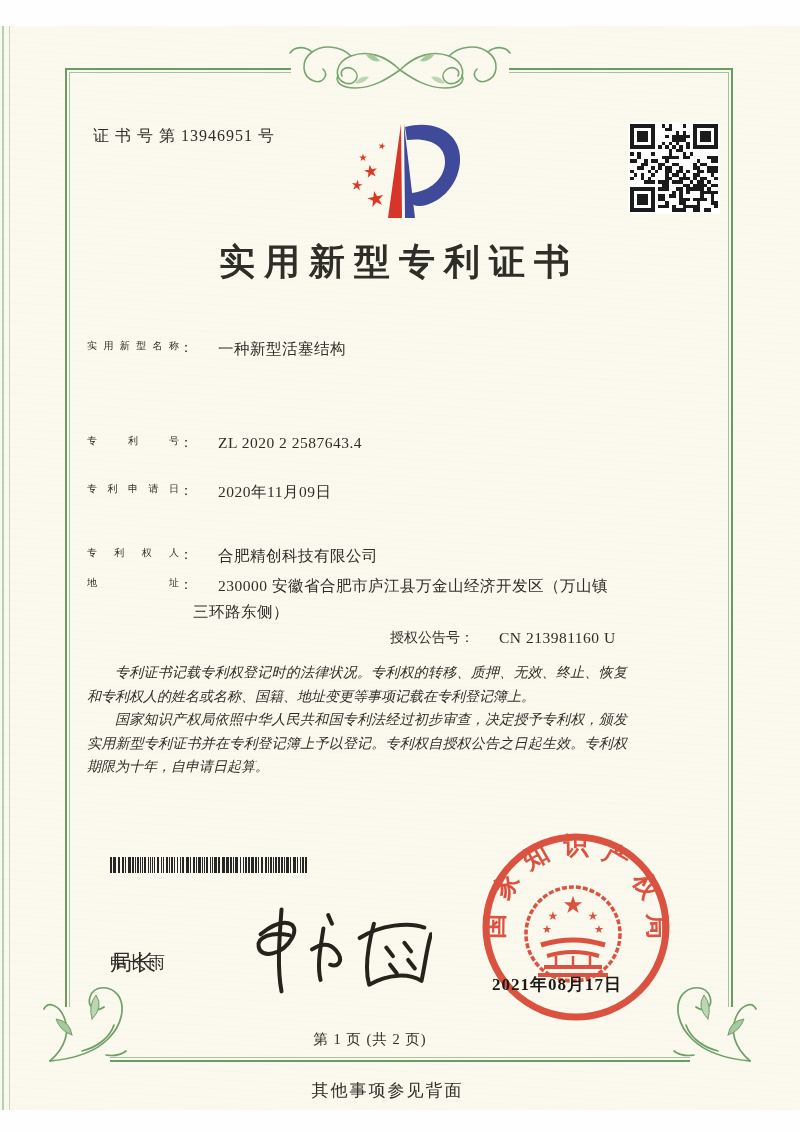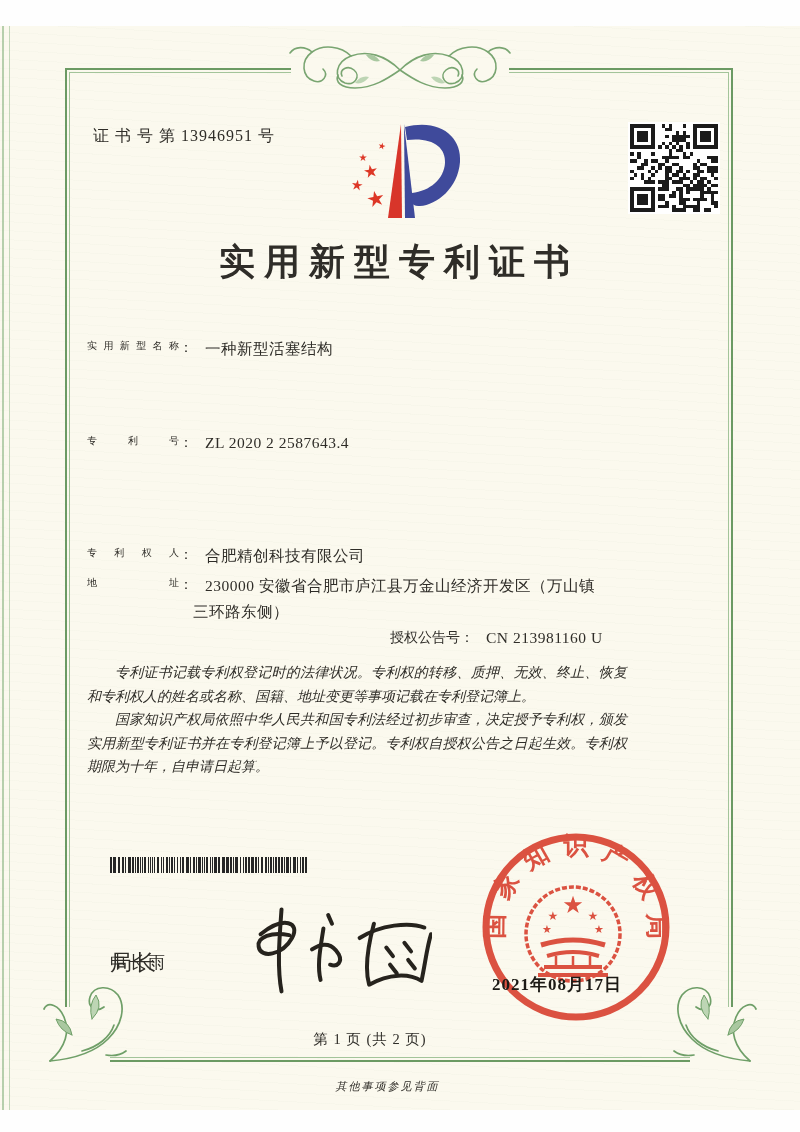--- a/index.html
+++ b/index.html
@@ -25,39 +25,39 @@
   .logo{position:absolute;left:338px;top:116px;width:128px;height:118px;}
   .qr{position:absolute;left:628px;top:122px;width:92px;height:92px;background:#fff;padding:2px;box-sizing:border-box;}
   .qr svg{width:100%;height:100%;shape-rendering:crispEdges;}
   .title{position:absolute;left:65px;top:238px;width:668px;text-align:center;
          font-size:36px;font-weight:600;letter-spacing:9px;}
   
   .frow{position:absolute;left:87px;font-size:15px;white-space:nowrap;}
   .flabel{display:inline-block;width:92px;text-align:justify;text-align-last:justify;
           vertical-align:top;font-size:10px;}
   .fcolon{display:inline-block;vertical-align:top;font-size:14px;}
-  .fval{display:inline-block;margin-left:12px;font-size:15.5px;vertical-align:top;letter-spacing:.5px;}
+  .fval{display:inline-block;margin-left:25px;font-size:15.5px;vertical-align:top;letter-spacing:.5px;}
   .addr2{position:absolute;left:193px;top:602px;font-size:15.5px;letter-spacing:.5px;}
   .frow-b{position:absolute;left:390px;font-size:15px;white-space:nowrap;}
   .frow-b .flabel2{font-size:14px;}
   
   .body-text{position:absolute;left:87px;top:661px;width:540px;font-size:14px;
              line-height:23.5px;text-align:justify;font-style:italic;}
   .body-text p{margin:0;text-indent:2em;}
   
   .barcode{position:absolute;left:110px;top:857px;width:200px;height:16px;}
   .signer-title{position:absolute;left:110px;top:948px;font-size:22px;letter-spacing:2px;font-family:Liberation Serif, serif;}
   .signer-name{position:absolute;left:110px;top:951px;font-size:17px;letter-spacing:2px;font-family:"Liberation Sans","DejaVu Sans",sans-serif;}
   .signature{position:absolute;left:232px;top:896px;width:200px;height:105px;}
   .seal{position:absolute;left:476px;top:827px;width:200px;height:200px;opacity:.9;}
   .seal-date{position:absolute;left:492px;top:973px;font-size:17px;font-weight:600;
              color:#1c1a15;letter-spacing:1px;z-index:5;}
   .page-num{position:absolute;left:65px;top:1030px;width:610px;text-align:center;font-size:14.5px;letter-spacing:1px;}
   .back-note{position:absolute;left:65px;top:1079px;width:645px;text-align:center;
-             font-size:11px;font-style:italic;letter-spacing:2px;}
+             font-size:17px;letter-spacing:2px;}
 </style>
 </head>
 <body>
 
 <div class="page">
 
   <div class="white-strip strip-top"></div>
   <div class="white-strip strip-bottom"></div>
   <div class="edge-line"></div>
 
@@ -340,20 +340,23 @@
   </div>
 
   <div class="title">实用新型专利证书</div>
 
   <div class="frow" style="top:339px">
     <span class="flabel">实用新型名称</span><span class="fcolon">：</span><span class="fval">一种新型活塞结构</span>
   </div>
   <div class="frow" style="top:434px">
     <span class="flabel">专利号</span><span class="fcolon">：</span><span class="fval">ZL 2020 2 2587643.4</span>
   </div>
+  <div class="frow" style="top:482px">
+    <span class="flabel">专利申请日</span><span class="fcolon">：</span><span class="fval">2020年11月09日</span>
+  </div>
   <div class="frow" style="top:546px">
     <span class="flabel">专利权人</span><span class="fcolon">：</span><span class="fval">合肥精创科技有限公司</span>
   </div>
   <div class="frow" style="top:576px">
     <span class="flabel">地址</span><span class="fcolon">：</span><span class="fval">230000 安徽省合肥市庐江县万金山经济开发区（万山镇</span>
   </div>
   <div class="addr2">三环路东侧）</div>
   <div class="frow-b" style="top:629px">
     <span class="flabel2">授权公告号</span><span class="fcolon">：</span><span class="fval">CN 213981160 U</span>
   </div>

